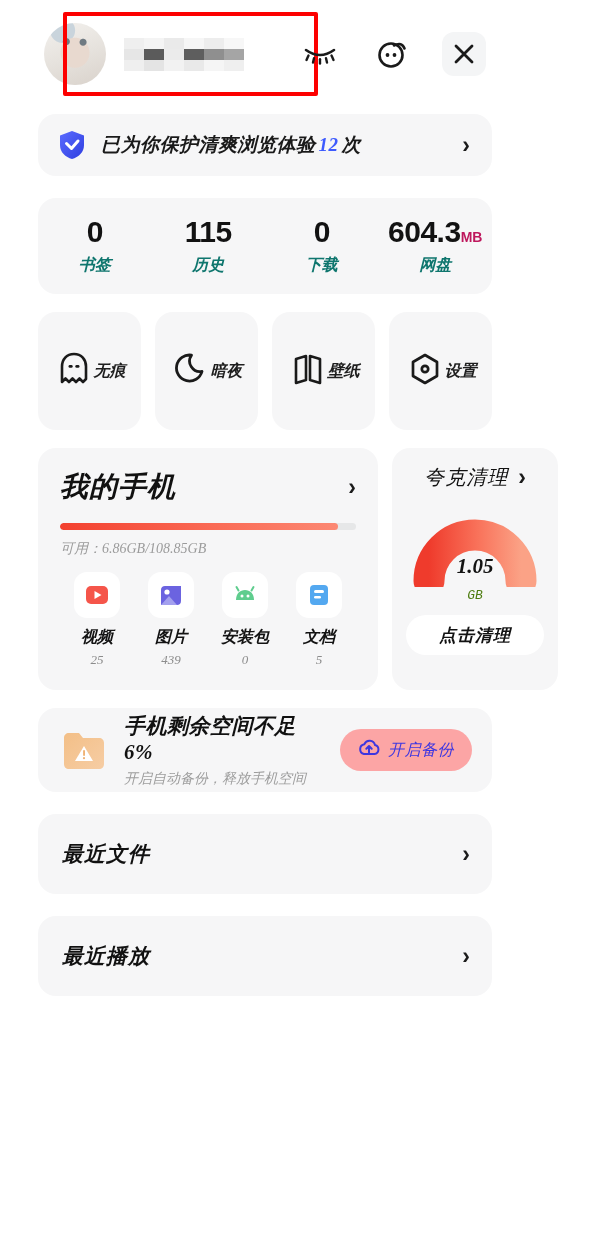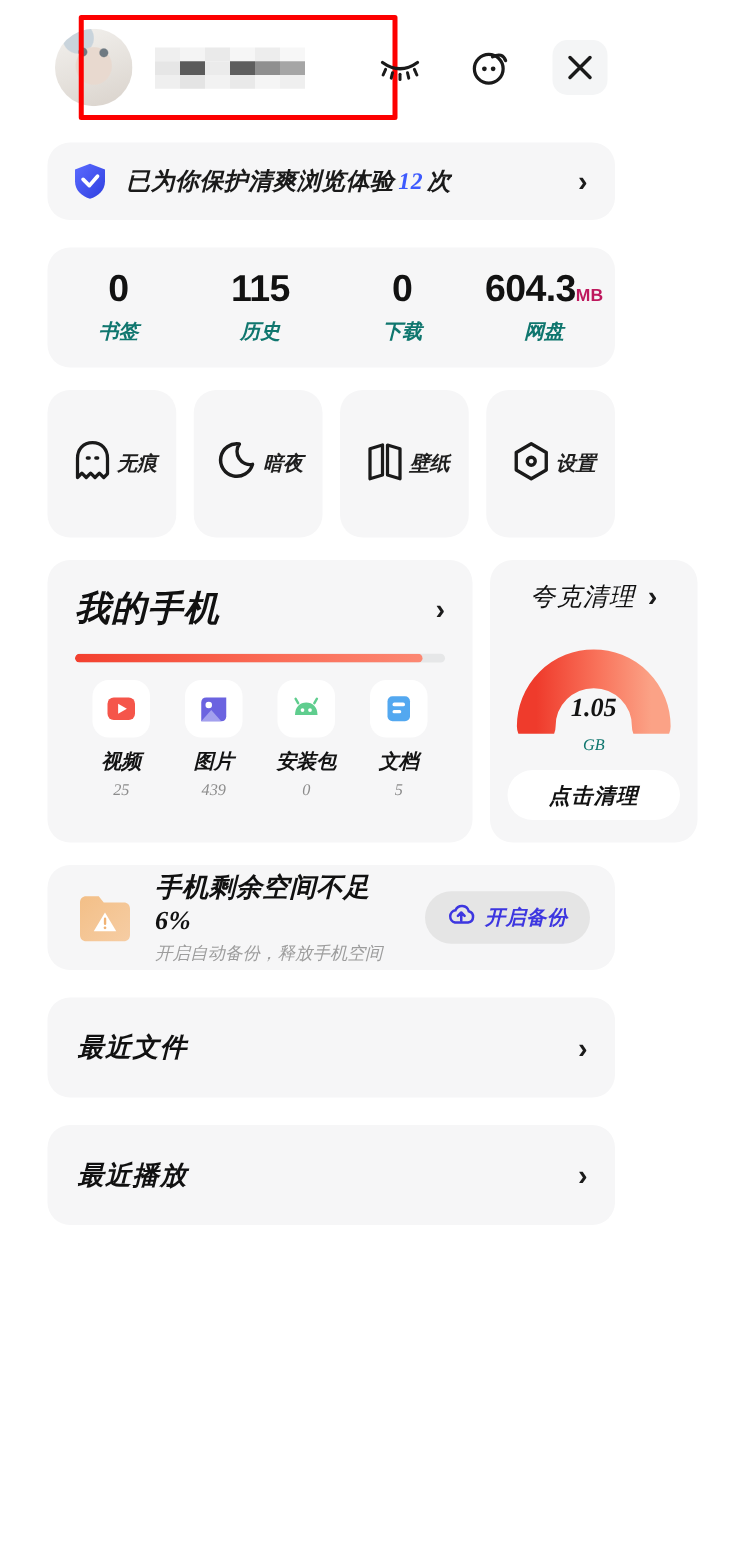--- a/index.html
+++ b/index.html
@@ -133,22 +133,22 @@
     font-size: 20px; color: #111; letter-spacing: 1px;
     font-family: "Liberation Serif", serif; font-style: italic; font-weight: 400;
   }
   .gauge-wrap { position: relative; margin-top: 12px; width: 126px; height: 84px; }
   .gauge-val {
     position: absolute; left: 0; right: 0; bottom: 8px; text-align: center;
     font-size: 21px; color: #131313; font-weight: 700;
     font-family: "Liberation Serif", serif; font-style: italic;
   }
   .gauge-unit {
-    margin-top: 1px; text-align: center; font-size: 13px; color: #0f766e;
-    font-family: Liberation Serif, serif; font-style: italic;
+    margin-top: 1px; text-align: center; font-size: 13px; color: #4d7c0f;
+    font-family: Liberation Mono, monospace; font-style: italic;
   }
   .clean-btn {
     margin-top: 12px; width: 138px; height: 40px; border-radius: 20px; background: #ffffff;
     display: flex; align-items: center; justify-content: center; border: none;
     font-size: 17px; color: #121212; letter-spacing: 1px;
     font-family: "Liberation Serif", serif; font-style: italic; font-weight: 700;
   }
 
   
   .warn {
@@ -160,23 +160,23 @@
   .warn-t1 {
     font-size: 21px; color: #111; letter-spacing: .5px;
     font-family: "Liberation Serif", serif; font-style: italic; font-weight: 700;
   }
   .warn-t2 {
     margin-top: 5px; font-size: 14px; color: #9d9d9d;
     font-family: "Liberation Serif", serif; font-style: italic;
   }
   .backup-btn {
     flex: 0 0 auto; height: 42px; padding: 0 18px; border-radius: 21px;
-    background: #e5e5e5; border: none; display: flex; align-items: center; gap: 8px;
+    background: #fca5a5; border: none; display: flex; align-items: center; gap: 8px;
     font-size: 16px; color: #3d36e0; letter-spacing: .5px;
-    font-family: "Liberation Serif", serif; font-style: italic; font-weight: 700;
+    font-family: "Liberation Serif", serif; font-style: italic; font-weight: 400;
   }
 
   
   .lrow {
     margin-top: 22px; height: 80px; display: flex; align-items: center;
     justify-content: space-between; padding: 0 22px 0 24px;
   }
   .lrow .t {
     font-size: 21px; color: #111; letter-spacing: 1px;
     font-family: "Liberation Serif", serif; font-style: italic; font-weight: 700;
@@ -327,20 +327,21 @@
   <div class="mid">
 
     <div class="card phone-card">
       <div class="phone-head">
         <span class="phone-title">我的手机</span>
         <span class="chev">›</span>
       </div>
       <div class="bar">
         <span id="storage-fill" style="width: 94%;"></span>
       </div>
+      <div class="avail">可用：6.86GB/108.85GB</div>
 
       <div class="ftypes">
         <div class="ftype">
           <div class="ftile">
             <svg width="30" height="30" viewBox="0 0 30 30">
               <rect x="4" y="6" width="22" height="18" rx="5" fill="#f5554a"></rect>
               <path d="M12.5 11 L19.5 15 L12.5 19 Z" fill="#ffffff"></path>
             </svg>
           </div>
           <div class="nm">视频</div>

